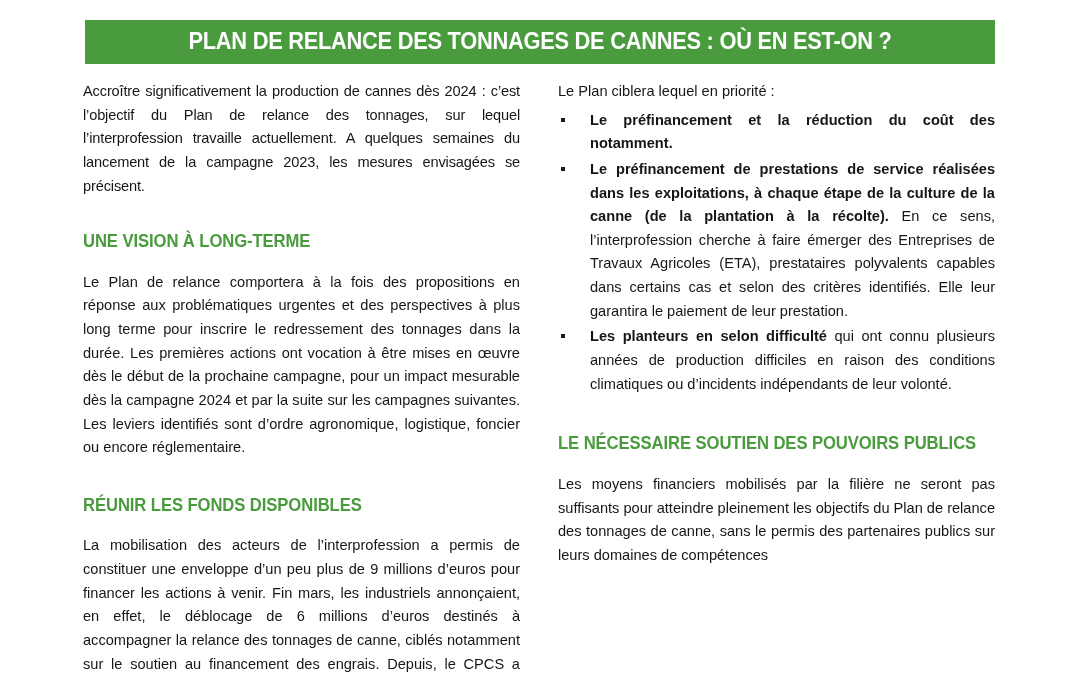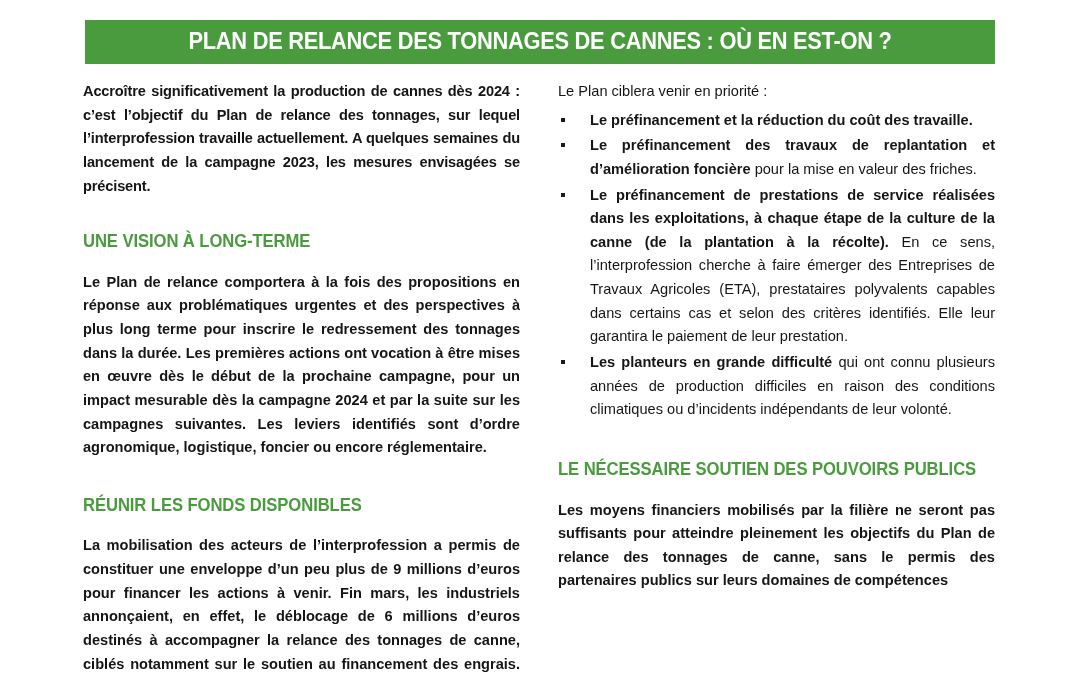--- a/index.html
+++ b/index.html
@@ -73,42 +73,42 @@
     margin: 0;
     font-size: 14.6px;
     line-height: 1.62;
     text-align: justify;
     text-justify: inter-word;
     color: #161616;
     hyphens: none;
   }
 
   p.lead {
-    font-weight: bold;
+    font-weight: normal;
     letter-spacing: -0.15px;
   }
 
   
   .heading {
     color: #4a9b3e;
     font-family: "Liberation Sans", sans-serif;
     font-weight: bold;
     font-size: 18.5px;
     line-height: 1.22;
     letter-spacing: -0.1px;
     text-transform: uppercase;
     transform: scaleX(0.9);
     transform-origin: left center;
     width: 111%;
   }
   .h-vision     { margin: 32px 0 0 0; }
   .h-reunir     { margin: 34px 0 0 0; }
   .h-pouvoirs   { margin: 36px 0 0 0; }
 
-  .after-heading { margin-top: 18px; font-weight: bold; }
+  .after-heading { margin-top: 18px; }
 
   
   ul.bullets {
     list-style: none;
     margin: 5px 0 0 0;
     padding: 0;
   }
   ul.bullets li {
     position: relative;
     padding-left: 32px;
@@ -149,38 +149,34 @@
 
       <p class="body after-heading">Le Plan de relance comportera à la fois des propositions en réponse aux problématiques urgentes et des perspectives à plus long terme pour inscrire le redressement des tonnages dans la durée. Les premières actions ont vocation à être mises en œuvre dès le début de la prochaine campagne, pour un impact mesurable dès la campagne 2024 et par la suite sur les campagnes suivantes. Les leviers identifiés sont d’ordre agronomique, logistique, foncier ou encore réglementaire.</p>
 
       <div class="heading h-reunir">RÉUNIR LES FONDS DISPONIBLES</div>
 
       <p class="body after-heading">La mobilisation des acteurs de l’interprofession a permis de constituer une enveloppe d’un peu plus de 9 millions d’euros pour financer les actions à venir. Fin mars, les industriels annonçaient, en effet, le déblocage de 6 millions d’euros destinés à accompagner la relance des tonnages de canne, ciblés notamment sur le soutien au financement des engrais. Depuis, le CPCS a également mis 3,2 millions d’euros sur</p>
     </div>
 
     <div class="col col-right">
 
-      <p class="body lead-line">Le Plan ciblera venir en priorité :</p>
+      <p class="body lead-line">Le Plan ciblera lequel en priorité :</p>
 
       <ul class="bullets">
         <li>
           <span class="sq"></span>
-          <b>Le préfinancement et la réduction du coût des travaille.</b><span></span>
-        </li>
-        <li>
-          <span class="sq"></span>
-          <b>Le préfinancement des travaux de replantation et d’amélioration foncière</b><span> pour la mise en valeur des friches.</span>
+          <b>Le préfinancement et la réduction du coût des notamment.</b><span></span>
         </li>
         <li>
           <span class="sq"></span>
           <b>Le préfinancement de prestations de service réalisées dans les exploitations, à chaque étape de la culture de la canne (de la plantation à la récolte).</b><span> En ce sens, l’interprofession cherche à faire émerger des Entreprises de Travaux Agricoles (ETA), prestataires polyvalents capables dans certains cas et selon des critères identifiés. Elle leur garantira le paiement de leur prestation.</span>
         </li>
         <li>
           <span class="sq"></span>
-          <b>Les planteurs en grande difficulté</b><span> qui ont connu plusieurs années de production difficiles en raison des conditions climatiques ou d’incidents indépendants de leur volonté.</span>
+          <b>Les planteurs en selon difficulté</b><span> qui ont connu plusieurs années de production difficiles en raison des conditions climatiques ou d’incidents indépendants de leur volonté.</span>
         </li>
       </ul>
 
       <div class="heading h-pouvoirs">LE NÉCESSAIRE SOUTIEN DES POUVOIRS PUBLICS</div>
 
       <p class="body after-heading">Les moyens financiers mobilisés par la filière ne seront pas suffisants pour atteindre pleinement les objectifs du Plan de relance des tonnages de canne, sans le permis des partenaires publics sur leurs domaines de compétences</p>
     </div>
 
   </div>
 </div>

